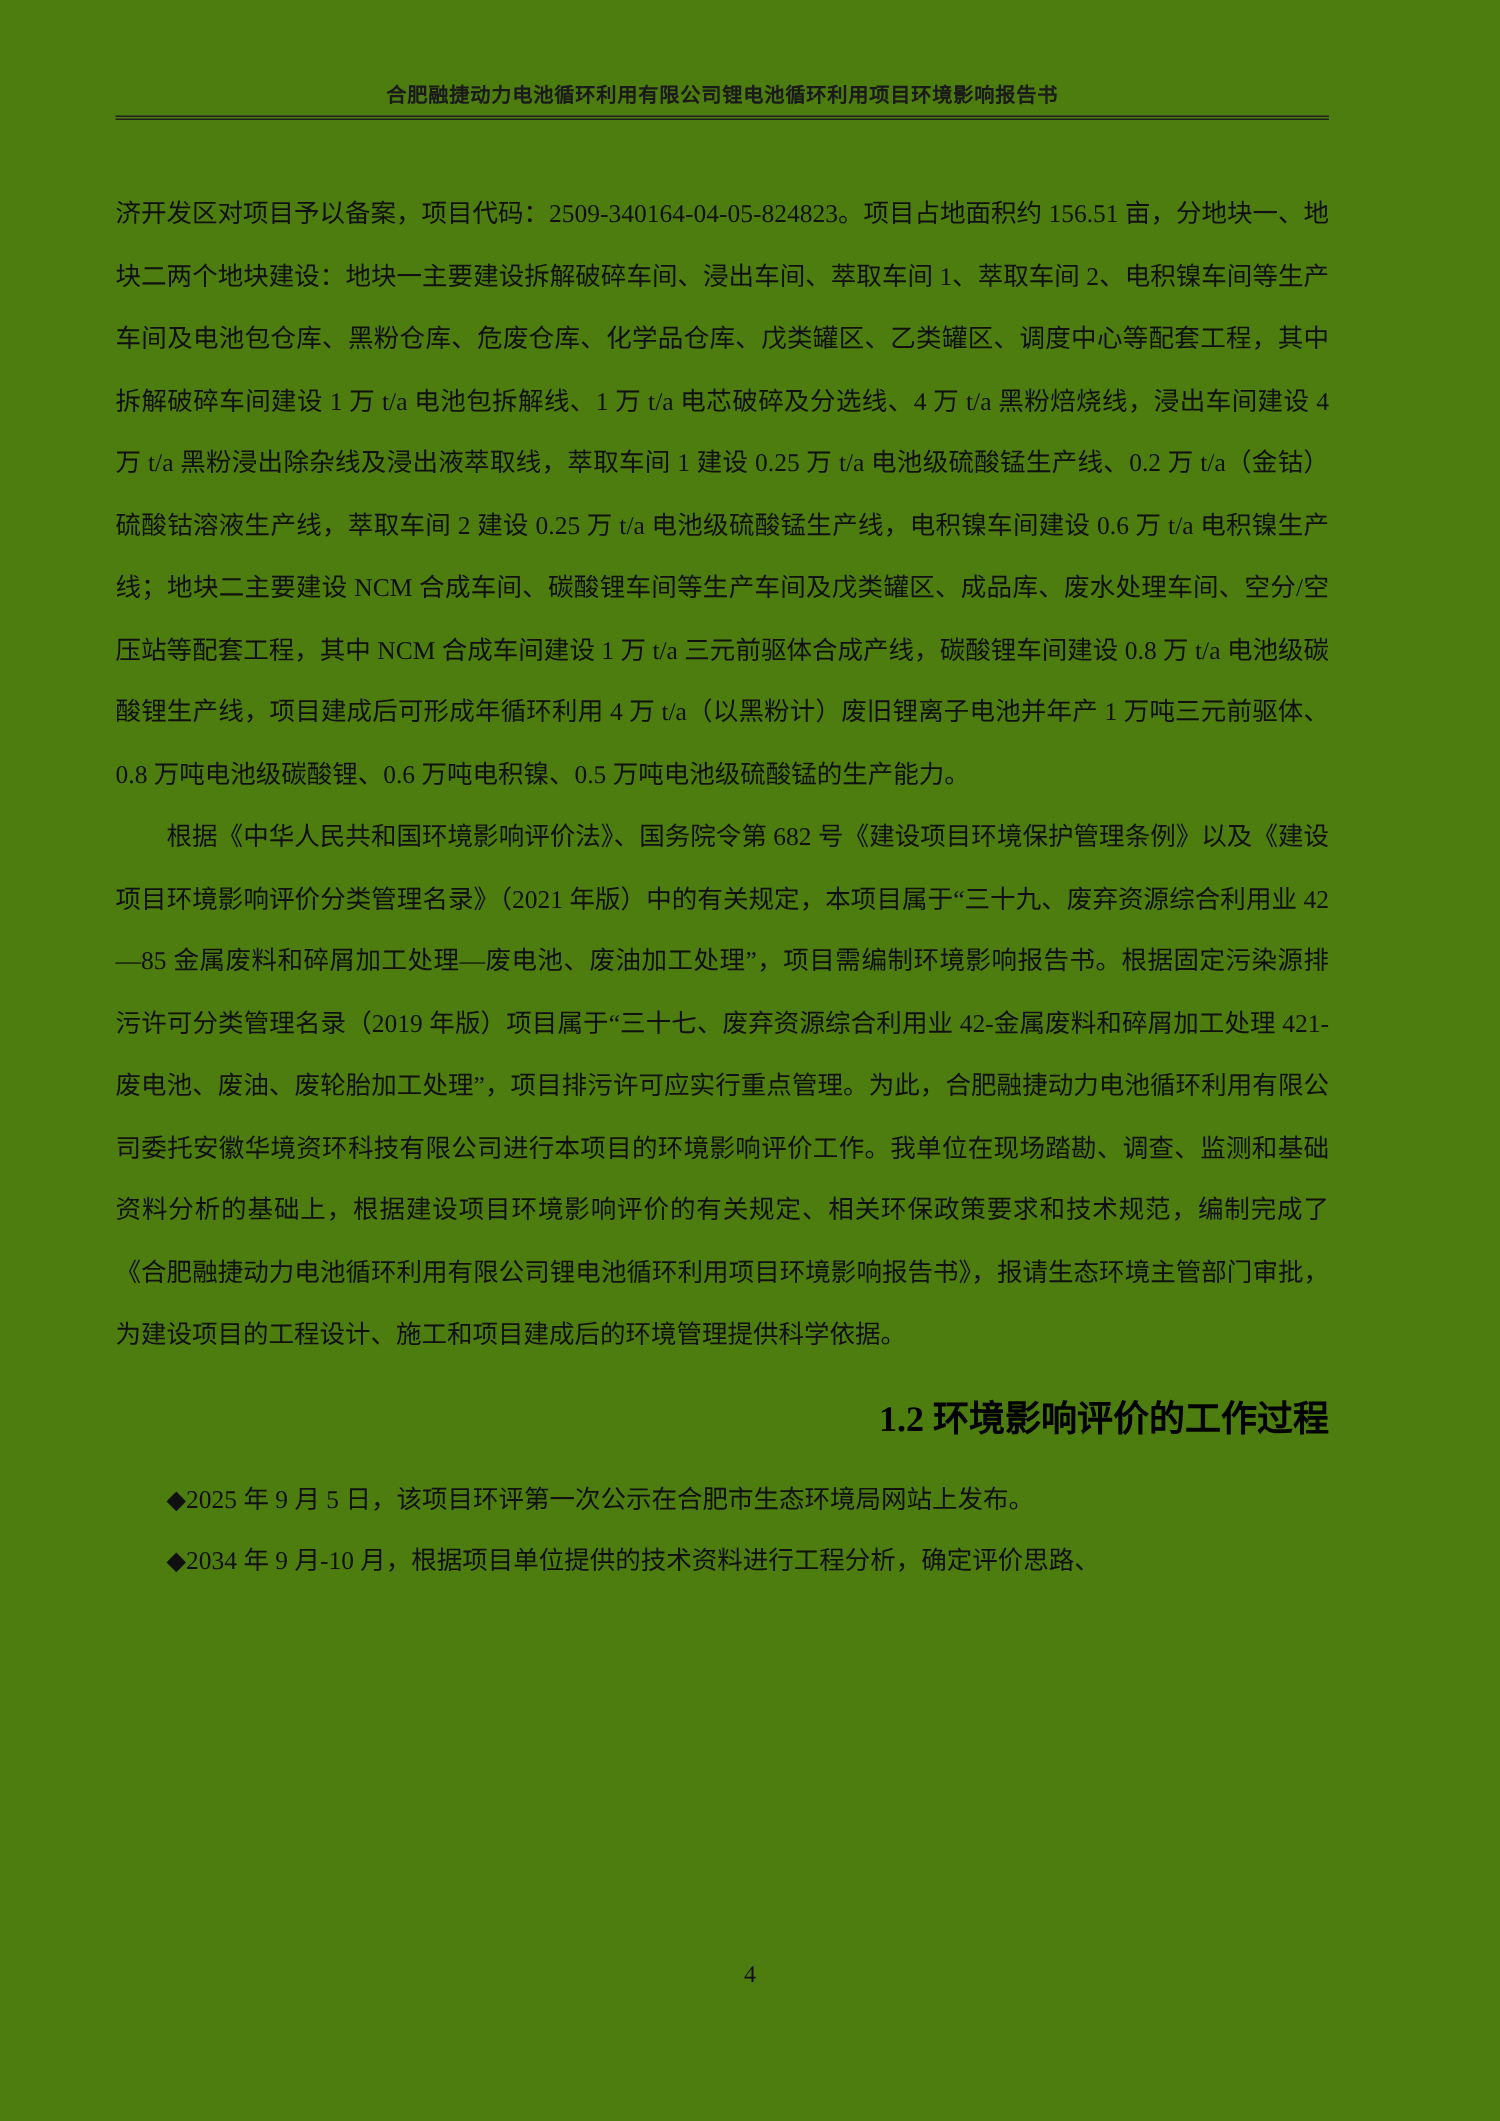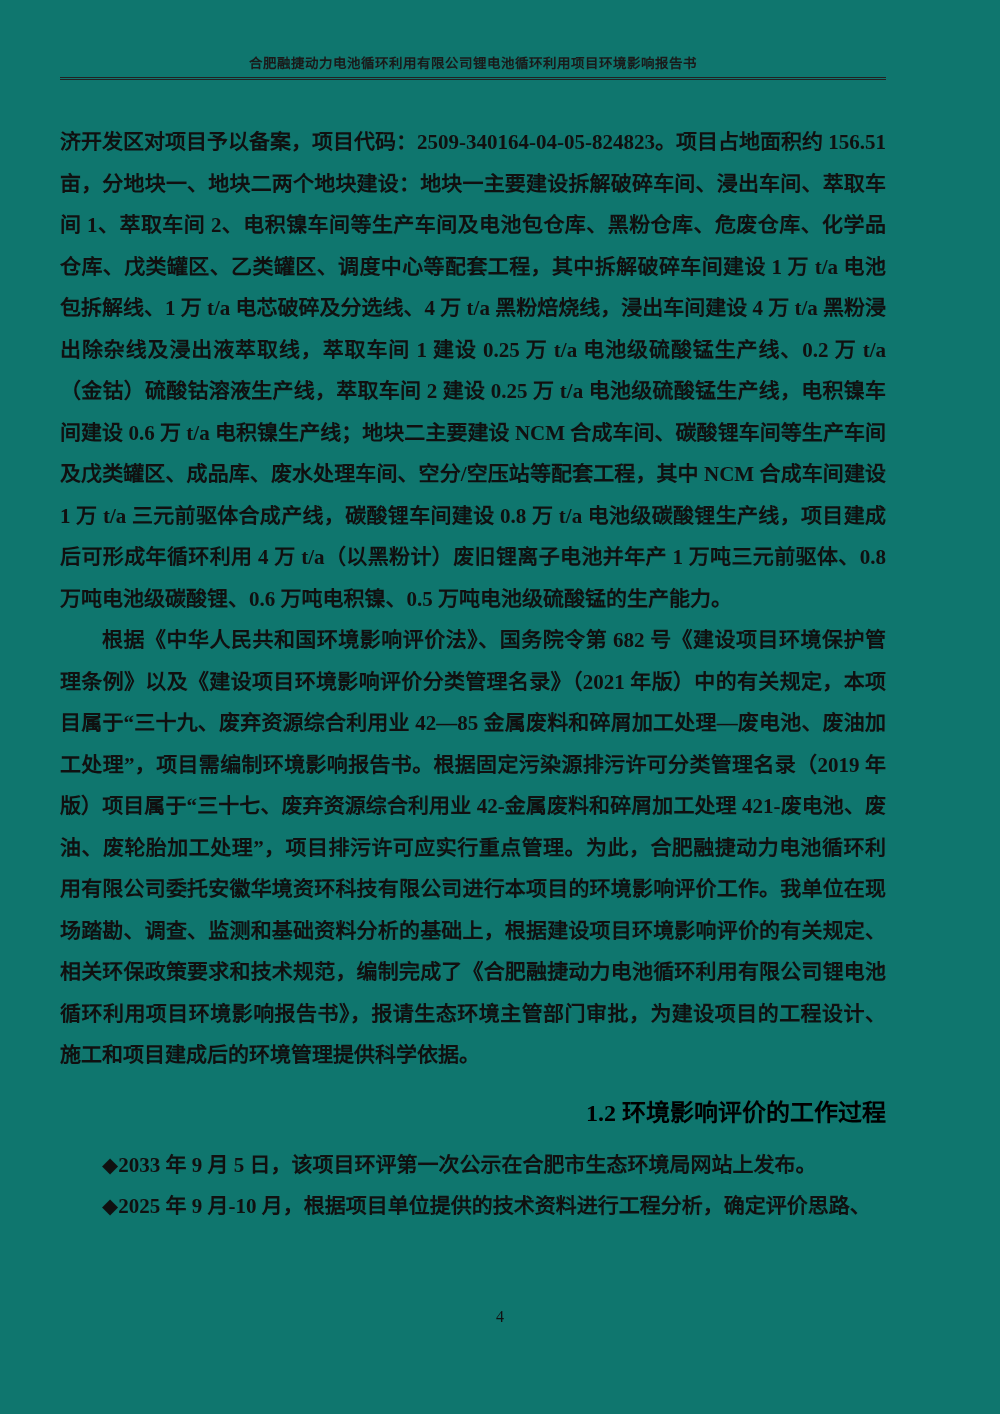--- a/index.html
+++ b/index.html
@@ -2,47 +2,46 @@
 <html lang="zh-CN"><head>
 <meta charset="utf-8">
 <style>
   * { margin: 0; padding: 0; box-sizing: border-box; }
   html, body { background: #ffffff; }
   .page {
     position: relative;
     width: 1000px;
     height: 1414px;
     margin: 0 auto;
-    background: #0f766e;
-    padding: 52px 114px 0 60px;
+    background: #4d7c0f;
+    padding: 52px 114px 0 77px;
     font-family: "Liberation Serif", "DejaVu Serif", serif;
     color: #111;
     overflow: hidden;
   }
   .doc-header {
     text-align: center;
     padding-bottom: 5px;
     border-bottom: 3px double #222;
   }
   .doc-header-title {
     font-size: 13.5px;
     font-weight: bold;
     letter-spacing: 0.5px;
     color: #1a1a1a;
   }
   .doc-body {
     margin-top: 42px;
   }
   .para {
-    font-size: 21px;
+    font-size: 17px;
     line-height: 41.5px;
     text-align: justify;
     word-break: break-all;
     color: #101010;
-    font-weight: bold;
   }
   .para.indent { text-indent: 2em; }
   .section-heading {
     font-size: 24px;
     font-weight: bold;
     color: #000;
     margin: 16px 0 12px 0;
     line-height: 40px;
     text-align: right;
   }
@@ -66,22 +65,22 @@
   </header>
 
   <main class="doc-body">
     <p class="para">济开发区对项目予以备案，项目代码：2509-340164-04-05-824823。项目占地面积约 156.51 亩，分地块一、地块二两个地块建设：地块一主要建设拆解破碎车间、浸出车间、萃取车间 1、萃取车间 2、电积镍车间等生产车间及电池包仓库、黑粉仓库、危废仓库、化学品仓库、戊类罐区、乙类罐区、调度中心等配套工程，其中拆解破碎车间建设 1 万 t/a 电池包拆解线、1 万 t/a 电芯破碎及分选线、4 万 t/a 黑粉焙烧线，浸出车间建设 4 万 t/a 黑粉浸出除杂线及浸出液萃取线，萃取车间 1 建设 0.25 万 t/a 电池级硫酸锰生产线、0.2 万 t/a（金钴）硫酸钴溶液生产线，萃取车间 2 建设 0.25 万 t/a 电池级硫酸锰生产线，电积镍车间建设 0.6 万 t/a 电积镍生产线；地块二主要建设 NCM 合成车间、碳酸锂车间等生产车间及戊类罐区、成品库、废水处理车间、空分/空压站等配套工程，其中 NCM 合成车间建设 1 万 t/a 三元前驱体合成产线，碳酸锂车间建设 0.8 万 t/a 电池级碳酸锂生产线，项目建成后可形成年循环利用 4 万 t/a（以黑粉计）废旧锂离子电池并年产 1 万吨三元前驱体、0.8 万吨电池级碳酸锂、0.6 万吨电积镍、0.5 万吨电池级硫酸锰的生产能力。</p>
 
     <p class="para indent">根据《中华人民共和国环境影响评价法》、国务院令第 682 号《建设项目环境保护管理条例》以及《建设项目环境影响评价分类管理名录》（2021 年版）中的有关规定，本项目属于“三十九、废弃资源综合利用业 42—85 金属废料和碎屑加工处理—废电池、废油加工处理”，项目需编制环境影响报告书。根据固定污染源排污许可分类管理名录（2019 年版）项目属于“三十七、废弃资源综合利用业 42-金属废料和碎屑加工处理 421-废电池、废油、废轮胎加工处理”，项目排污许可应实行重点管理。为此，合肥融捷动力电池循环利用有限公司委托安徽华境资环科技有限公司进行本项目的环境影响评价工作。我单位在现场踏勘、调查、监测和基础资料分析的基础上，根据建设项目环境影响评价的有关规定、相关环保政策要求和技术规范，编制完成了《合肥融捷动力电池循环利用有限公司锂电池循环利用项目环境影响报告书》，报请生态环境主管部门审批，为建设项目的工程设计、施工和项目建成后的环境管理提供科学依据。</p>
 
     <h2 class="section-heading">1.2 环境影响评价的工作过程</h2>
 
 
-    <p class="para indent">◆2033 年 9 月 5 日，该项目环评第一次公示在合肥市生态环境局网站上发布。</p>
+    <p class="para indent">◆2025 年 9 月 5 日，该项目环评第一次公示在合肥市生态环境局网站上发布。</p>
 
-    <p class="para indent">◆2025 年 9 月-10 月，根据项目单位提供的技术资料进行工程分析，确定评价思路、</p>
+    <p class="para indent">◆2034 年 9 月-10 月，根据项目单位提供的技术资料进行工程分析，确定评价思路、</p>
   </main>
 
   <footer class="doc-footer">
     <span>4</span>
   </footer>
 
 </div>
 
 </body></html>

